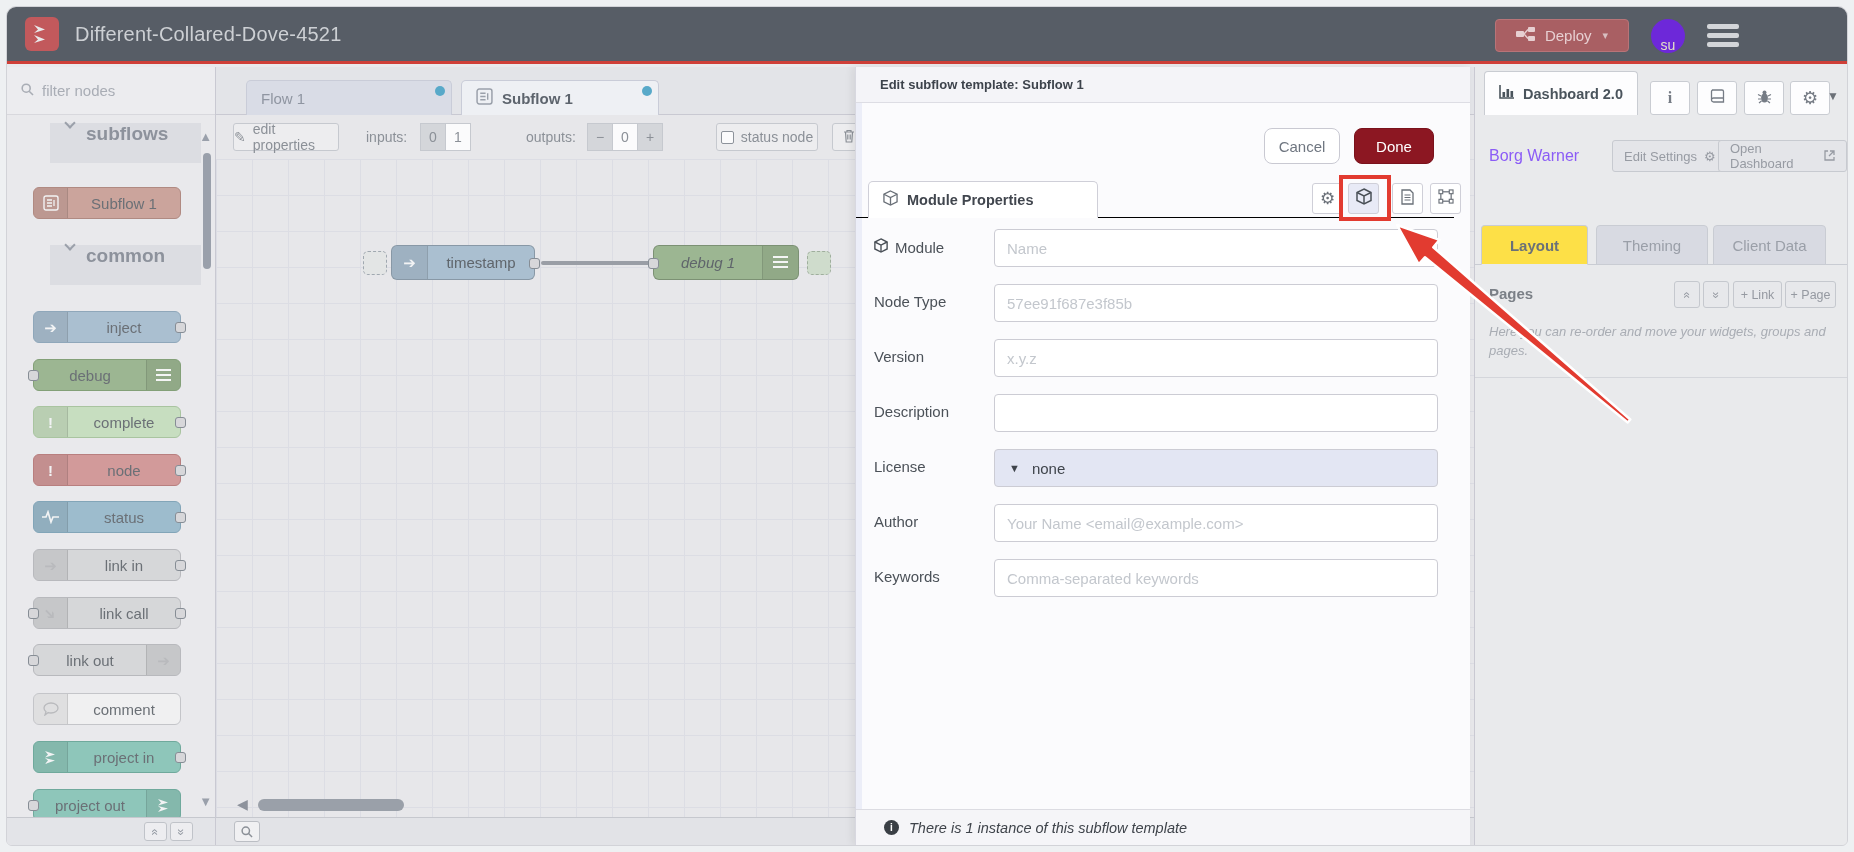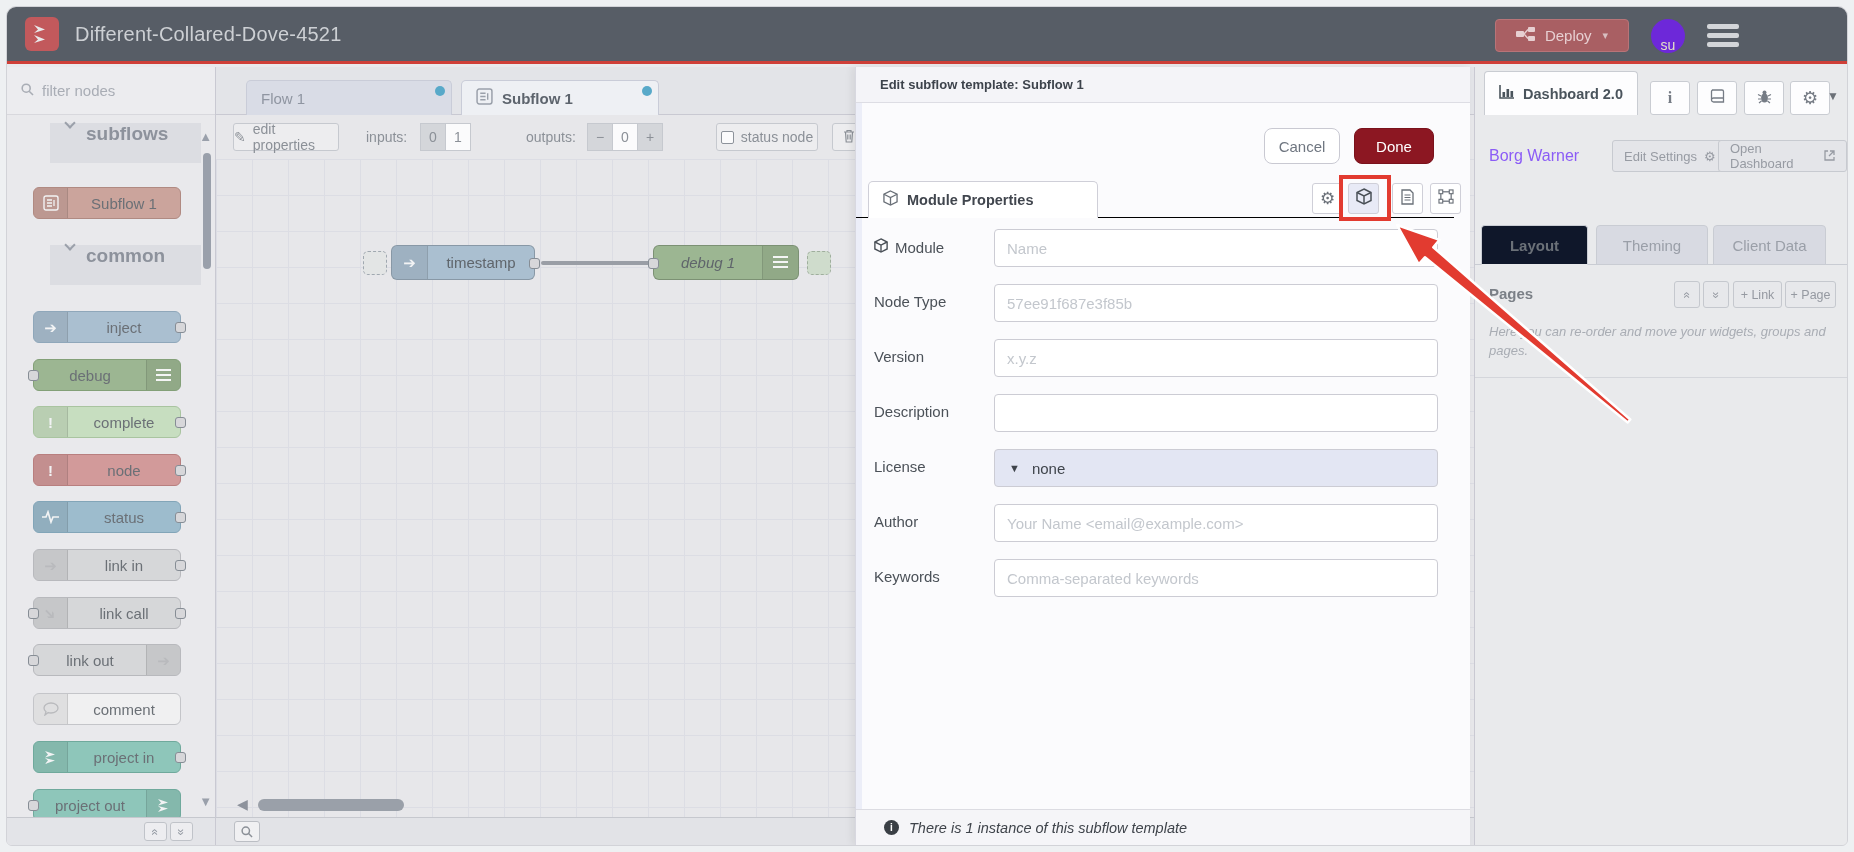--- a/index.html
+++ b/index.html
@@ -134,21 +134,21 @@
   .sb-ico { position:absolute; top:14px; width:40px; height:34px; background:#fdfdfe; border:1px solid #c9ccd2; border-radius:3px;
             display:flex; align-items:center; justify-content:center; color:#767c85; }
   .sb-caret { position:absolute; top:22px; color:#6b7077; font-size:12px; }
   .sb-proj-row { position:absolute; left:0; right:0; top:58px; height:62px; display:flex; align-items:center; }
   .sb-proj-name { margin-left:14px; font-size:16px; color:#8b5cf6; }
   .sb-small-btn { height:32px; border:1px solid #c7cad0; border-radius:3px; background:#e4e5e9; color:#979ba3;
                   font-size:13px; display:flex; align-items:center; gap:7px; padding:0 11px; position:absolute; top:15px; }
   .sb-tabs2 { position:absolute; left:0; right:0; top:154px; height:44px; border-bottom:1px solid #c9ccd3; }
   .sb-tab2 { position:absolute; top:4px; height:40px; display:flex; align-items:center; justify-content:center; font-size:15px;
              border:1px solid #c9ccd3; border-radius:4px 4px 0 0; }
-  .sb-tab2.active { background:#0f172a; border-bottom:1px solid #e9eaec; color:#6b7178; font-weight:bold; }
+  .sb-tab2.active { background:#fde047; border-bottom:1px solid #e9eaec; color:#6b7178; font-weight:bold; }
   .sb-tab2.idle { background:#d8dae2; color:#9a9fa8; }
   .pages-row { position:absolute; left:0; right:0; top:210px; height:40px; }
   .pages-title { position:absolute; left:14px; top:8px; font-size:15px; font-weight:bold; color:#7b8087; }
   .pg-btn { position:absolute; top:4px; height:27px; border:1px solid #c5c8ce; border-radius:3px; background:#e7e8eb;
             color:#9599a1; font-size:12.5px; display:flex; align-items:center; justify-content:center; gap:4px; }
   .sb-help { position:absolute; left:14px; right:20px; top:256px; font-size:13px; font-style:italic; color:#a9adb4; line-height:1.45; }
   .sb-divider { position:absolute; left:0; right:0; top:310px; border-top:1px solid #d4d6db; }
 
   
   .anno-box { position:absolute; left:1332px; top:168px; width:52px; height:46px; border:4px solid #e23b30; z-index:60; }

